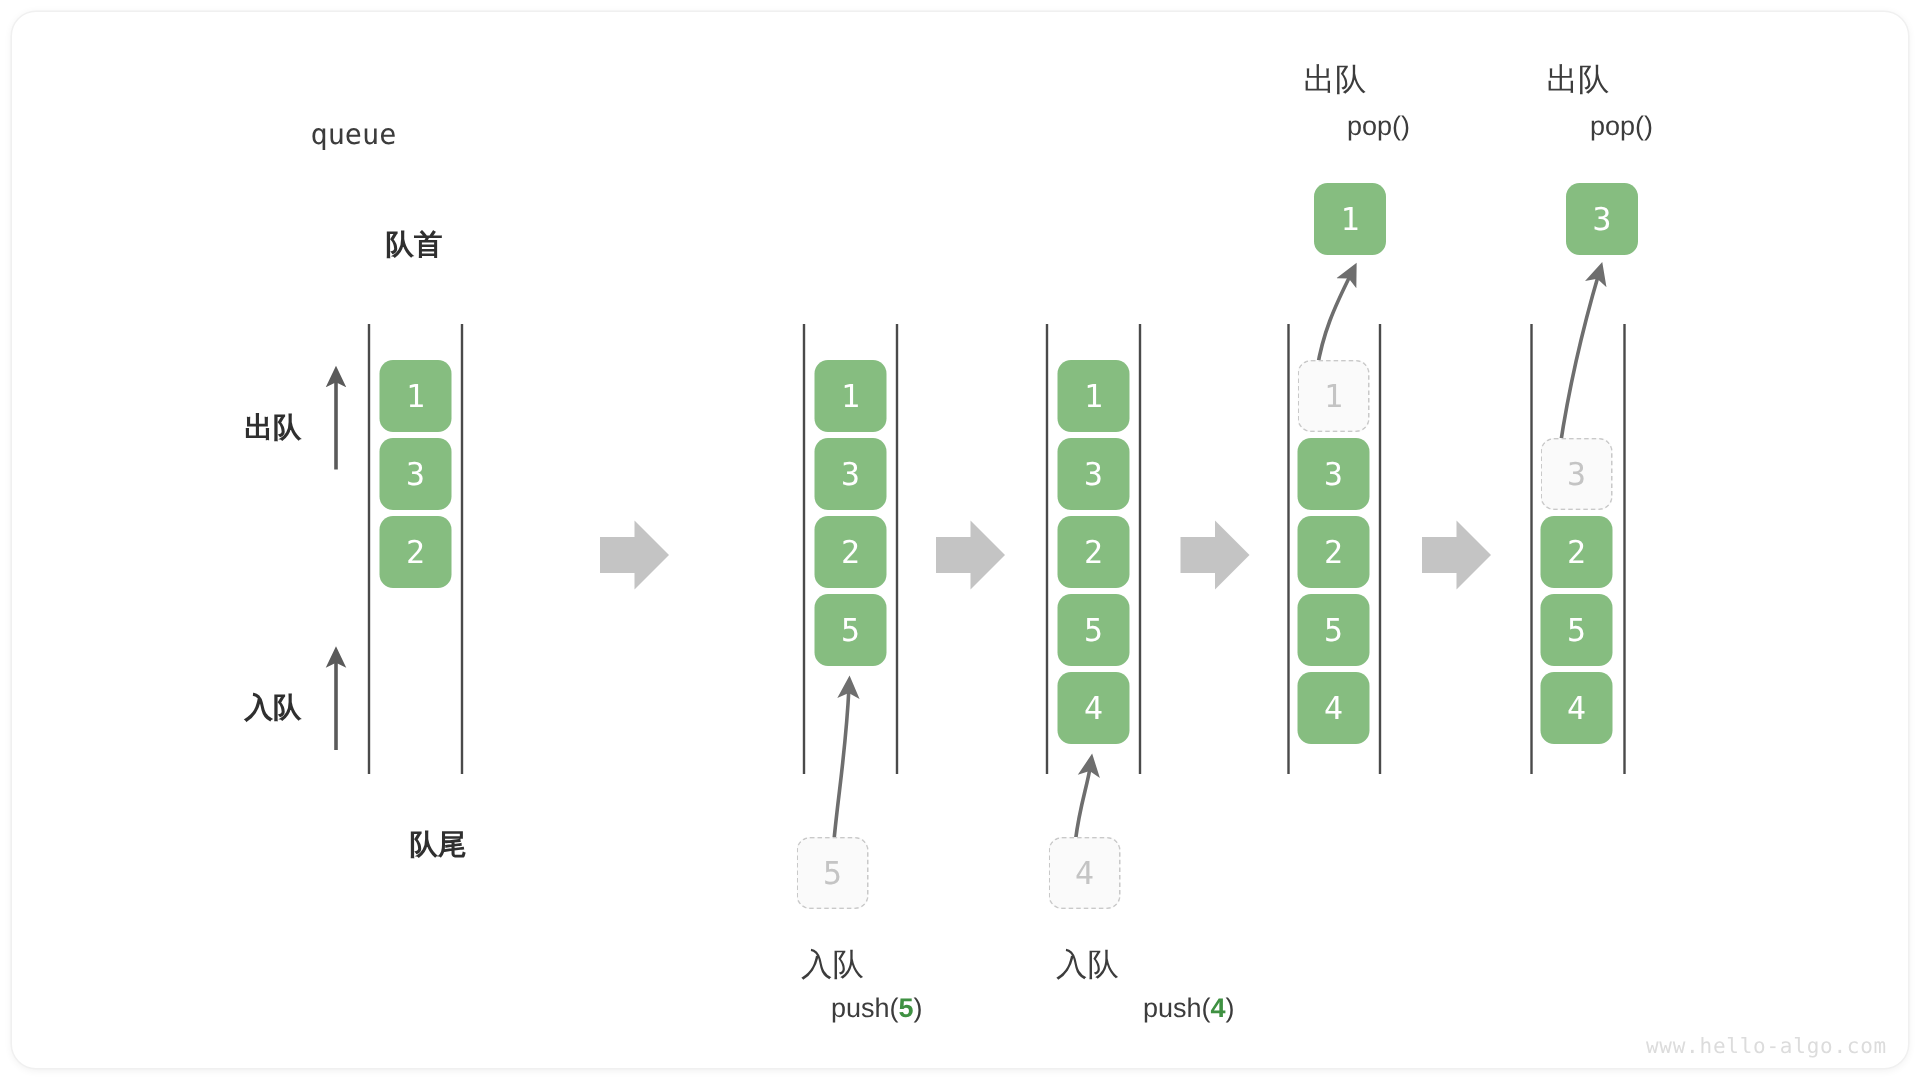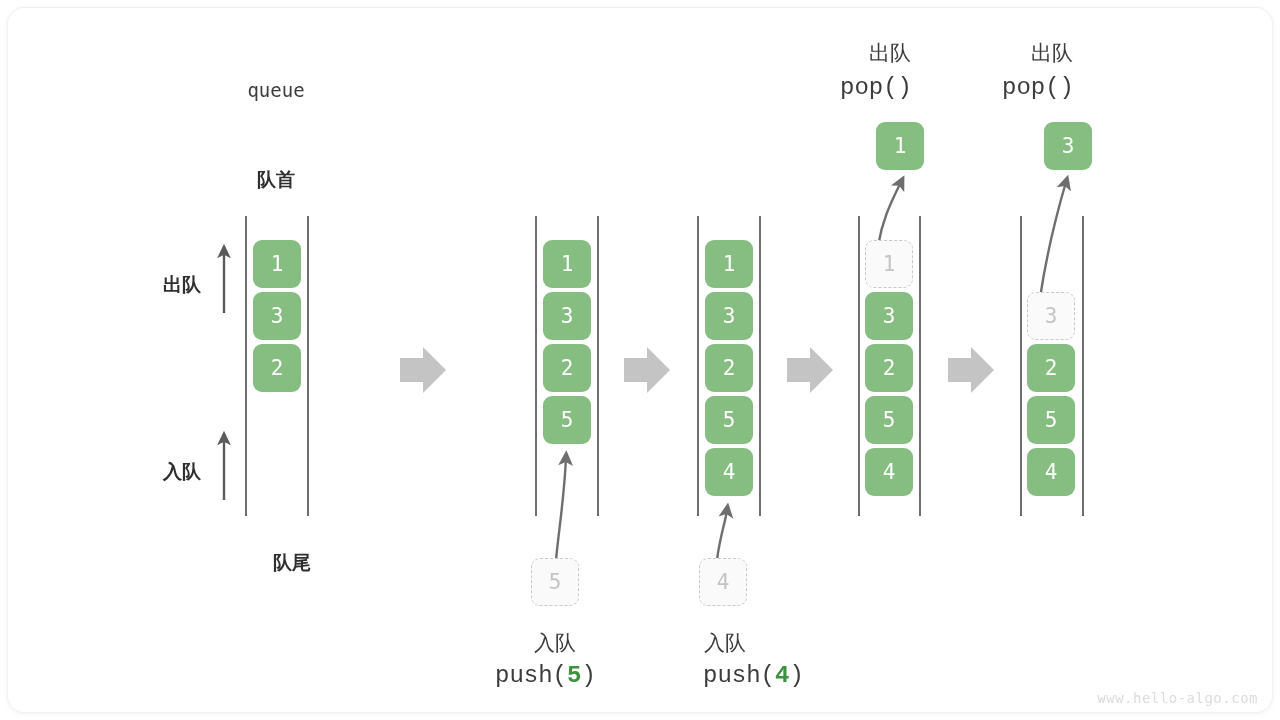--- a/index.html
+++ b/index.html
@@ -37,43 +37,43 @@
     font-weight: bold;
     font-size: 25px;
     color: #4e9c52;
     text-align: center;
     white-space: nowrap;
   }
   .title-en {
     font-family: "DejaVu Sans Mono", monospace;
     font-size: 19px;
     color: #3c3c3c;
-    text-align: center;
+    text-align: left;
     white-space: nowrap;
   }
   .label-bold {
     font-family: "Liberation Sans", sans-serif;
     font-weight: bold;
     font-size: 19px;
     color: #2f2f2f;
     text-align: center;
     white-space: nowrap;
   }
   .op-cn {
     font-family: "Liberation Sans", sans-serif;
     font-size: 21px;
     color: #3c3c3c;
     text-align: center;
     white-space: nowrap;
   }
   .op-code {
-    font-family: Liberation Mono, monospace;
-    font-size: 24px;
+    font-family: Liberation Sans, sans-serif;
+    font-size: 18px;
     color: #3c3c3c;
-    text-align: left;
+    text-align: right;
     white-space: nowrap;
   }
   .op-code .num { color: #3f9142; font-weight: bold; }
 
   
   .cell {
     position: absolute;
     width: 48px;
     height: 48px;
     border-radius: 9px;
@@ -176,21 +176,21 @@
       <g fill="#c4c4c4">
         <path d="M779,350 L802,350 L802,339 L825,362 L802,385 L802,374 L779,374 Z"></path>
       </g>
       <g fill="#c4c4c4">
         <path d="M940,350 L963,350 L963,339 L986,362 L963,385 L963,374 L940,374 Z"></path>
       </g>
     </svg>
 
     <div class="abs title-en" style="left:199px; top:71px; width:138px;">queue</div>
 
-    <div class="abs label-bold" style="left:199px; top:159px; width:138px;">队首</div>
+    <div class="abs label-bold" style="left:199px; top:142px; width:138px;">队首</div>
     <div class="abs label-bold" style="left:215px; top:542px; width:138px;">队尾</div>
 
     <div class="abs label-bold" style="left:140px; top:264px; width:68px;">出队</div>
     <div class="abs label-bold" style="left:140px; top:451px; width:68px;">入队</div>
 
     <div class="cell" style="left:245px; top:232px;">1</div>
     <div class="cell" style="left:245px; top:284px;">3</div>
     <div class="cell" style="left:245px; top:336px;">2</div>
 
     <div class="cell" style="left:535px; top:232px;">1</div>

